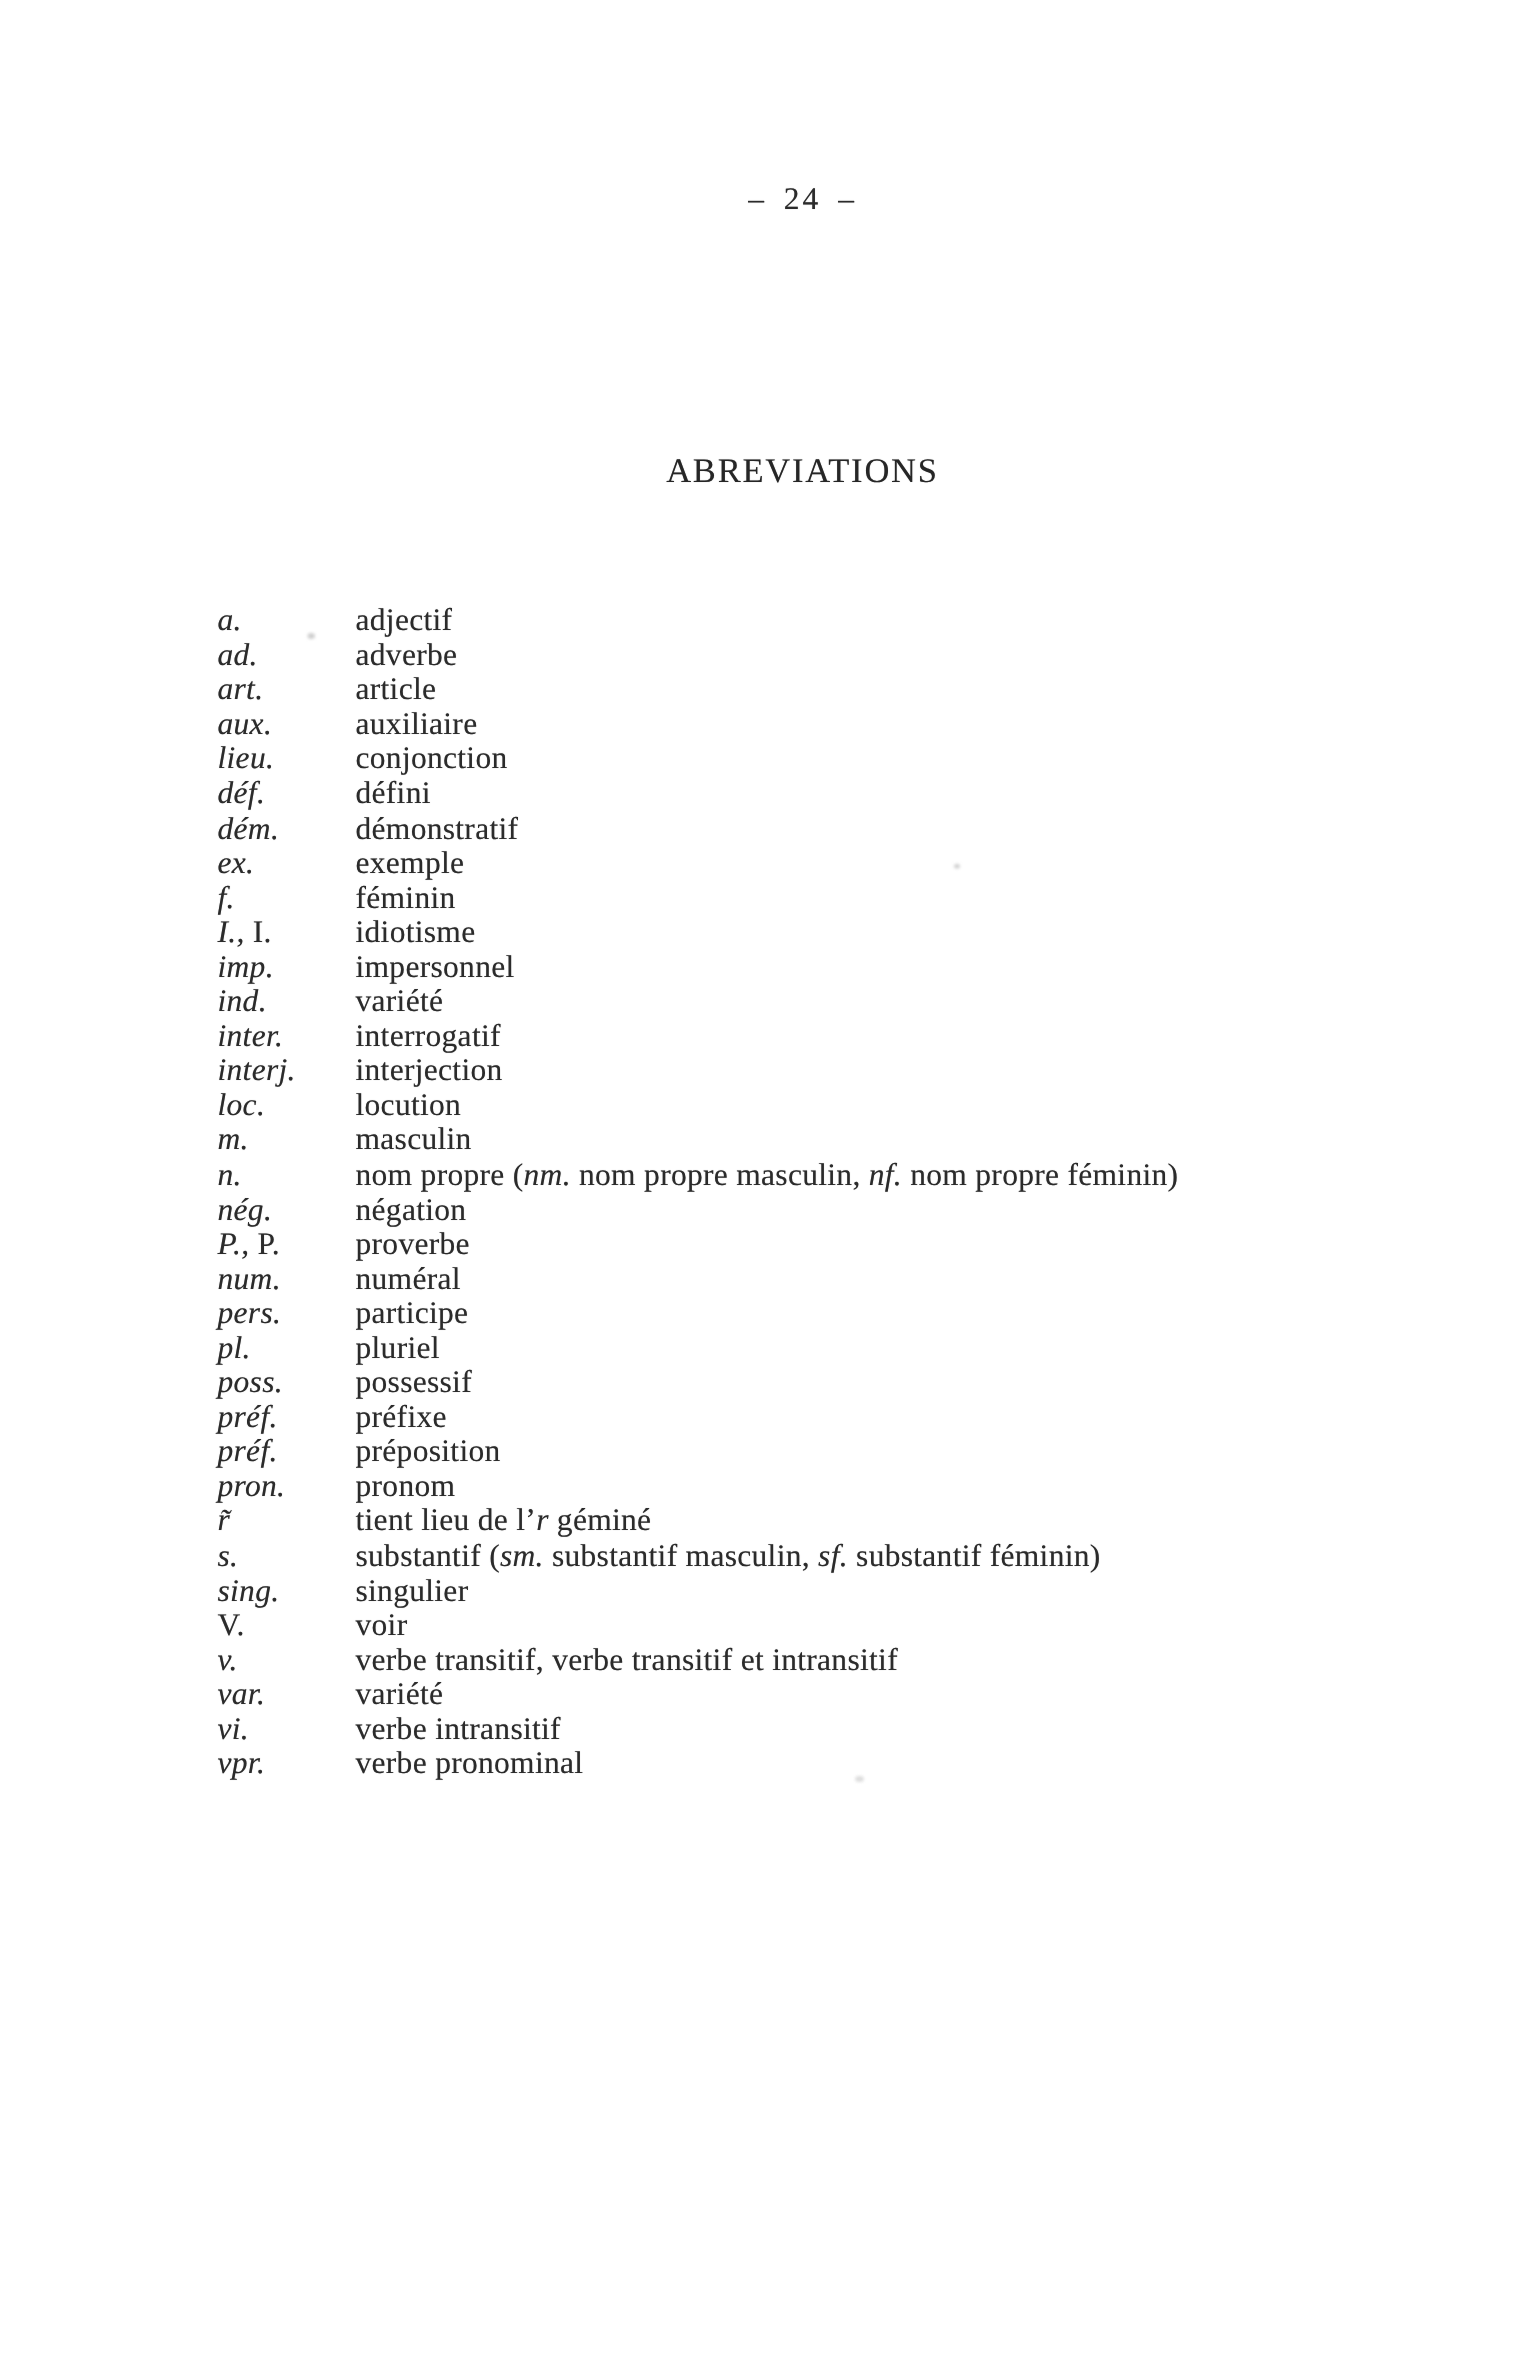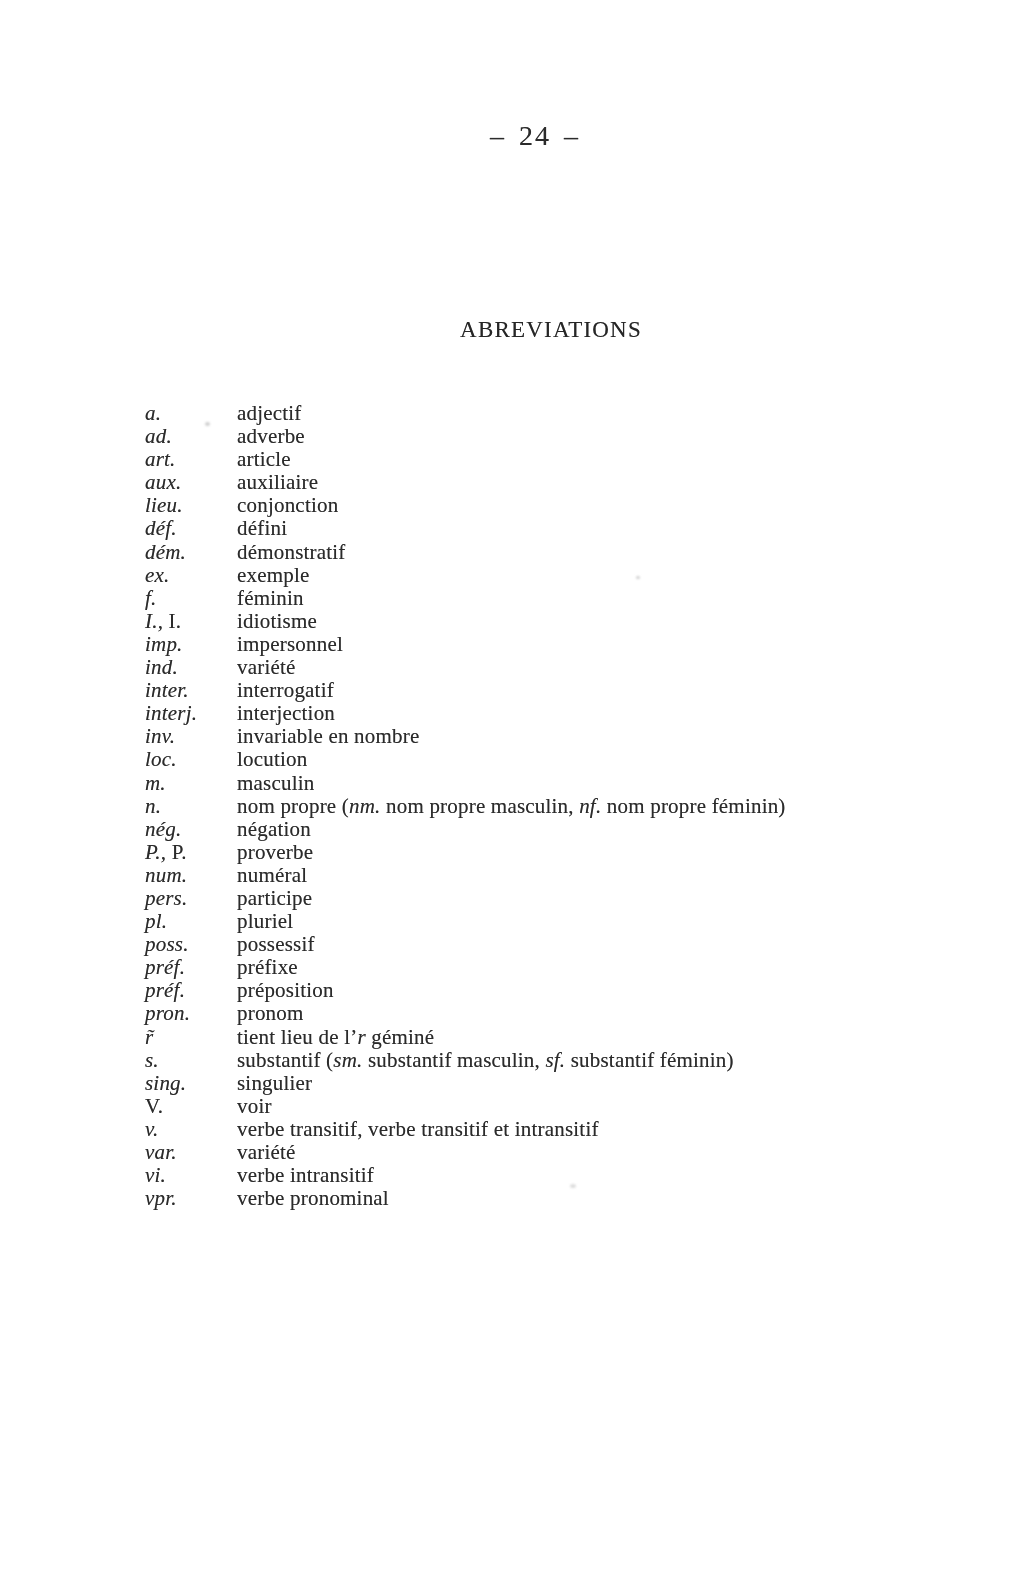--- a/index.html
+++ b/index.html
@@ -12,32 +12,32 @@
   }
   .page{
     position:absolute;inset:0;
     color:#2b2b2b;
     text-shadow:0 0 0.5px rgba(43,43,43,0.5);
   }
   .page-number{
     position:absolute;
     top:120px;left:145px;width:780px;
     text-align:center;
-    font-size:28px;
+    font-size:21px;
     letter-spacing:2px;
     word-spacing:4px;
   }
   .title{
     position:absolute;
     top:301px;left:145px;width:780px;
     text-align:center;
     font-size:23px;
     font-weight:normal;
     letter-spacing:1.2px;
-    margin:16px;
+    margin:0;
     color:#262626;
   }
   .abbrev-list{
     position:absolute;
     top:402px;left:145px;width:820px;
     font-size:21px;
     line-height:23.1px;
     letter-spacing:0.2px;
   }
   .row{display:flex;align-items:baseline;}
@@ -108,24 +108,20 @@
       </div>
       <div class="row">
         <span class="term"><span class="it">inter.</span></span>
         <span class="def"><span>interrogatif</span></span>
       </div>
       <div class="row">
         <span class="term"><span class="it">interj.</span></span>
         <span class="def"><span>interjection</span></span>
       </div>
       <div class="row">
-        <span class="term"><span class="it">inv.</span></span>
-        <span class="def"><span>invariable en nombre</span></span>
-      </div>
-      <div class="row">
         <span class="term"><span class="it">loc.</span></span>
         <span class="def"><span>locution</span></span>
       </div>
       <div class="row">
         <span class="term"><span class="it">m.</span></span>
         <span class="def"><span>masculin</span></span>
       </div>
       <div class="row">
         <span class="term"><span class="it">n.</span></span>
         <span class="def"><span>nom propre (</span><span class="it">nm.</span><span> nom propre masculin, </span><span class="it">nf.</span><span> nom propre féminin)</span></span>

